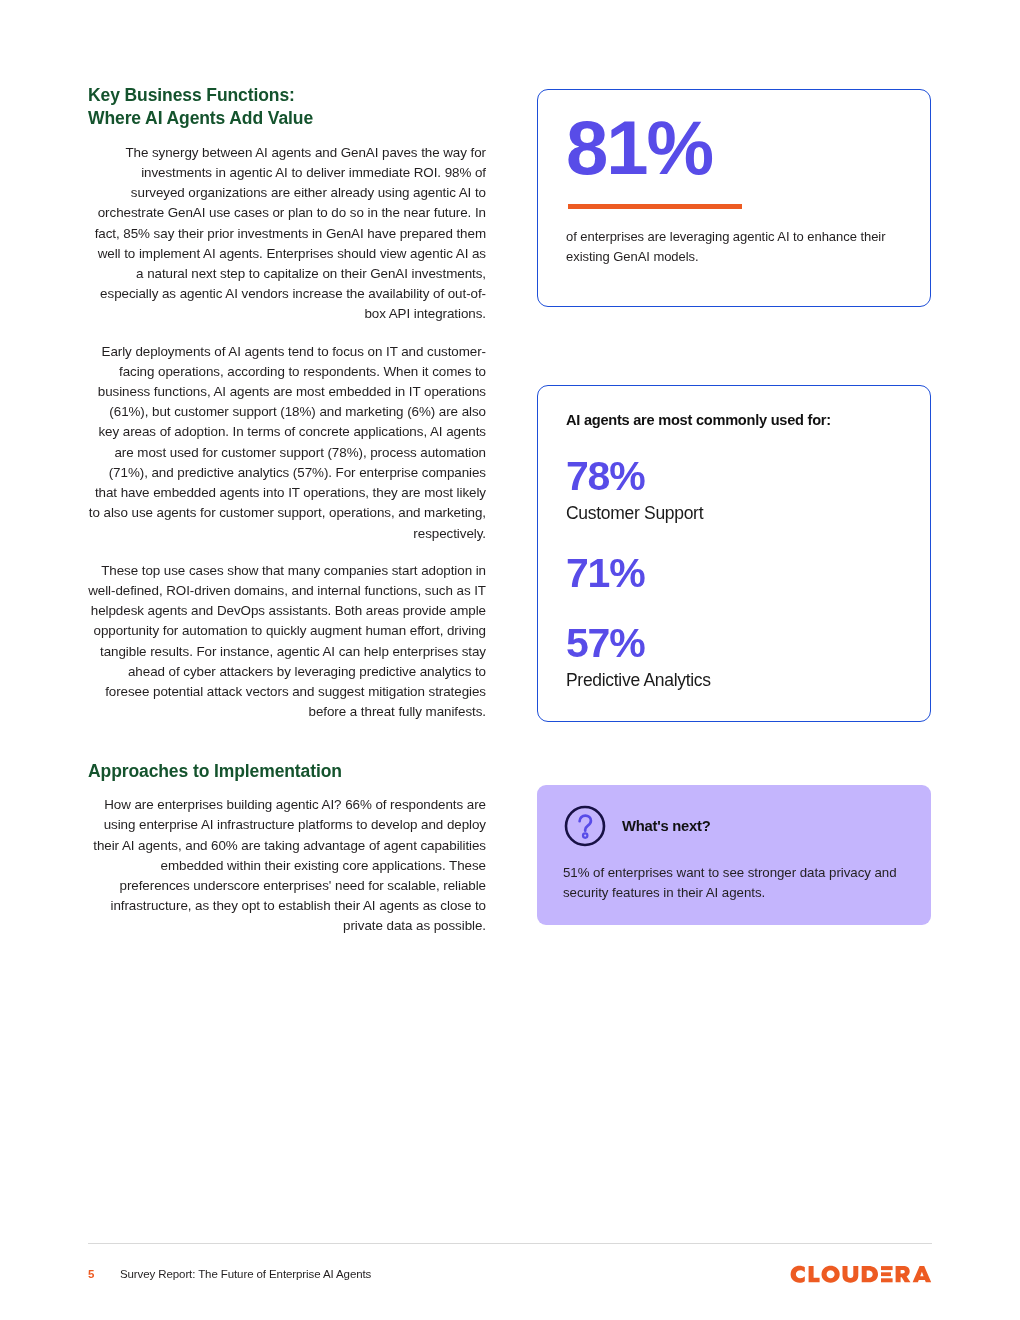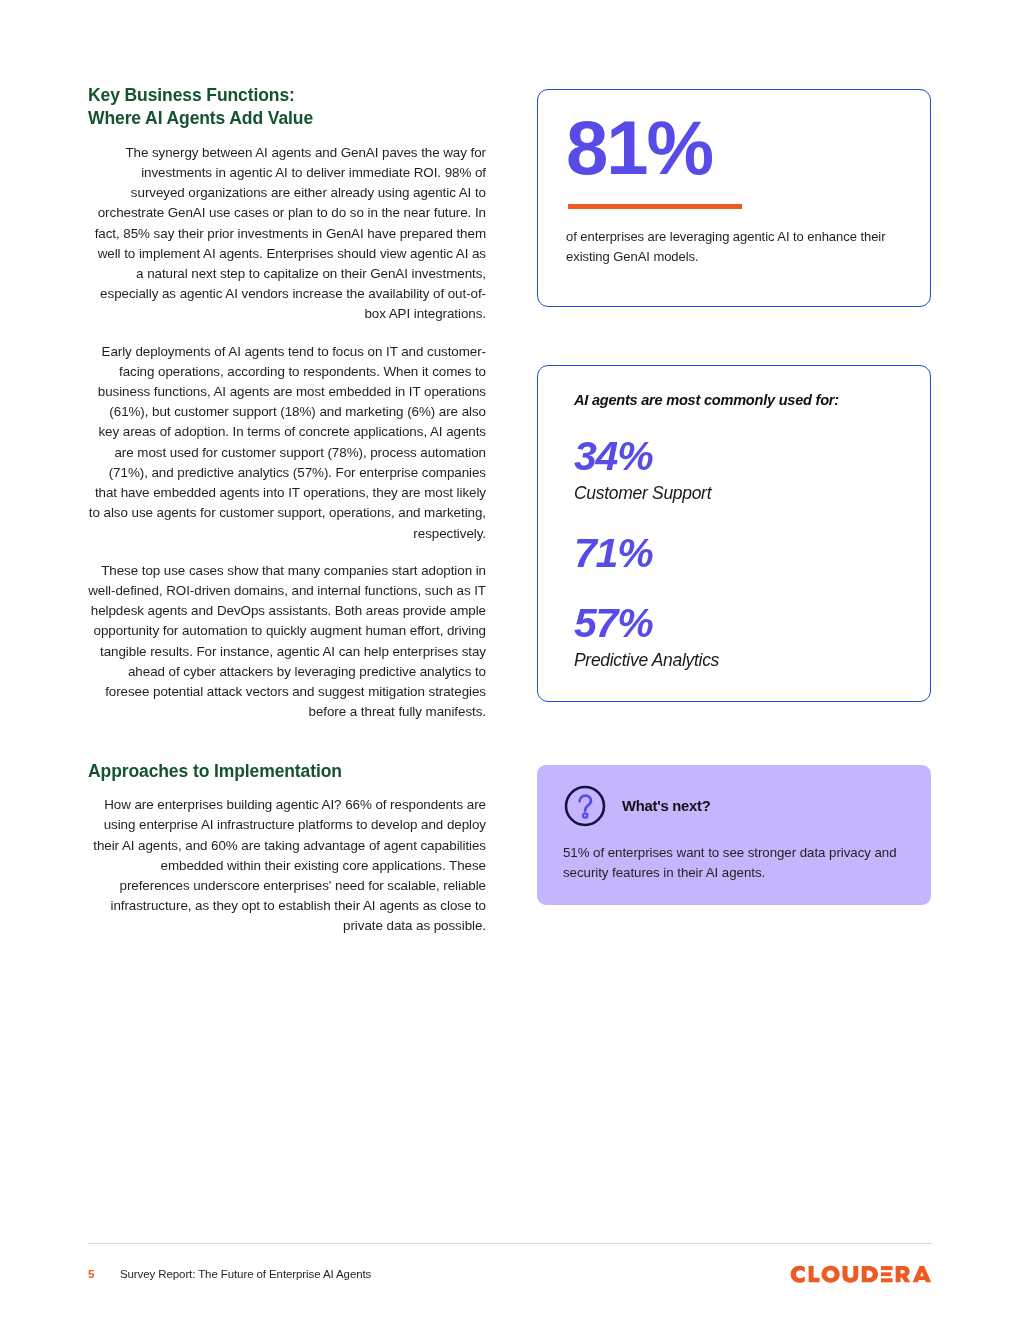--- a/index.html
+++ b/index.html
@@ -92,23 +92,22 @@
   .hero-caption {
     font-size: 13px;
     line-height: 19.5px;
     color: #221f20;
     letter-spacing: -0.05px;
     margin: 0;
   }
 
   
   .card-usecases {
-    margin-top: 58px;
-    padding: 26px 28px 30px 36px;
-    font-style: italic;
+    margin-top: 78px;
+    padding: 26px 28px 30px 28px;
   }
   .usecases-title {
     font-size: 14.6px;
     font-weight: 700;
     color: #111111;
     letter-spacing: -0.25px;
     margin: 0 0 28px 0;
   }
   .stat-row { margin-bottom: 29px; }
   .stat-row:last-child { margin-bottom: 0; }
@@ -227,21 +226,21 @@
     <div class="stat-card card-hero">
       <div class="hero-number">81%</div>
       <div class="hero-rule"></div>
       <p class="hero-caption">of enterprises are leveraging agentic AI to enhance their existing GenAI models.</p>
     </div>
 
     <div class="stat-card card-usecases">
       <div class="usecases-title">AI agents are most commonly used for:</div>
 
       <div class="stat-row">
-        <div class="stat-number">34%</div>
+        <div class="stat-number">78%</div>
         <div class="stat-label">Customer Support</div>
       </div>
 
       <div class="stat-row">
         <div class="stat-number">71%</div>
       </div>
 
       <div class="stat-row">
         <div class="stat-number">57%</div>
         <div class="stat-label">Predictive Analytics</div>

